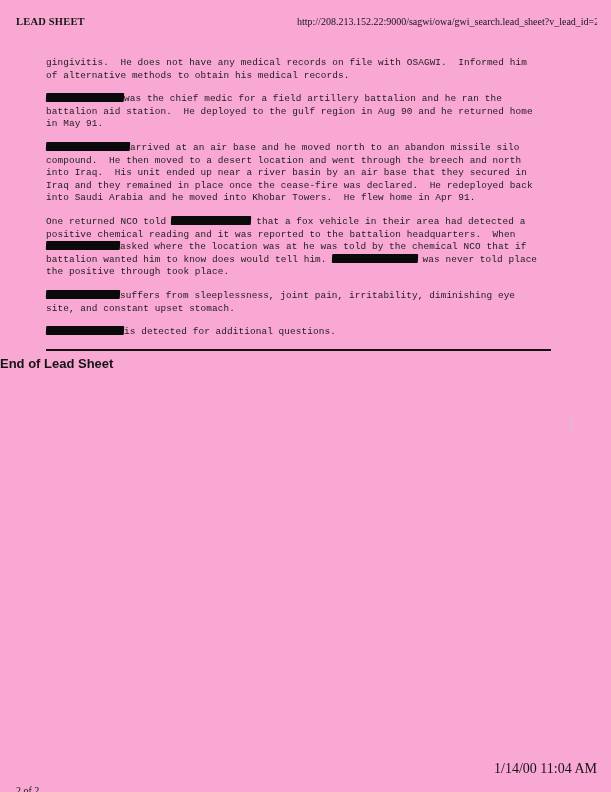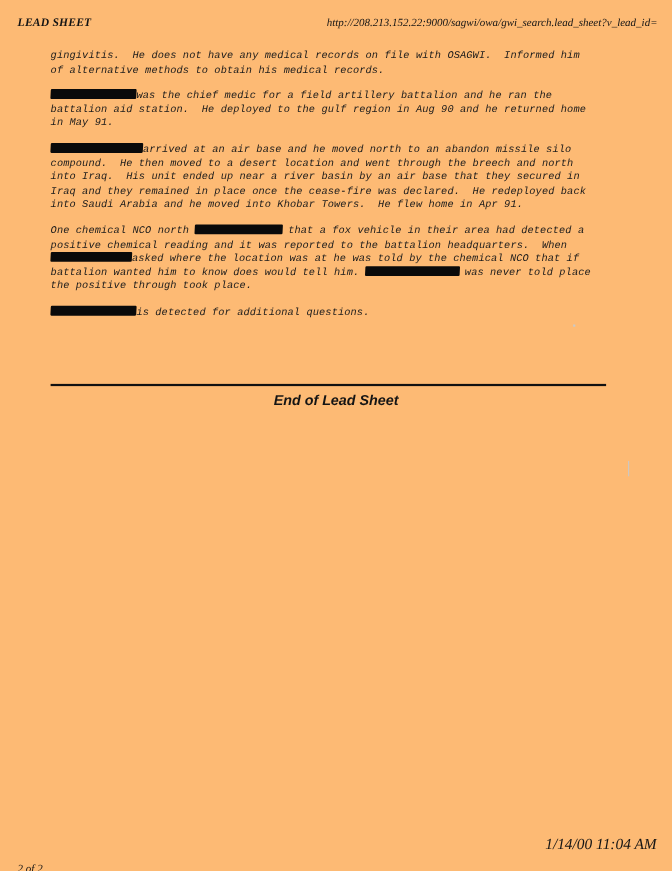--- a/index.html
+++ b/index.html
@@ -11,22 +11,21 @@
     width: 611px;
     height: 792px;
     position: relative;
     font-family: "Liberation Serif", serif;
     color: #1a1a1a;
     overflow: hidden;
   }
   .page {
     position: absolute;
     inset: 0;
-    background: #fdba74;
-    font-style: italic;
+    background: #f9a8d4;
   }
 
   
   .header {
     position: absolute;
     top: 16px;
     left: 16px;
     right: 14px;
     height: 16px;
   }
@@ -48,21 +47,21 @@
     font-size: 10px;
     color: #141414;
     white-space: nowrap;
     overflow: hidden;
     max-width: 300px;
   }
 
   
   .doc-body {
     position: absolute;
-    top: 45px;
+    top: 57px;
     left: 46px;
     width: 505px;
   }
   .para {
     position: relative;
     font-family: "Liberation Mono", monospace;
     font-size: 9.4px;
     line-height: 12.6px;
     letter-spacing: 0.1px;
     color: #1b1b1b;
@@ -88,21 +87,20 @@
     position: absolute;
     left: 46px;
     width: 505px;
     height: 2px;
     background: #111;
   }
   .end-label {
     position: absolute;
     left: 0;
     right: 0;
-    text-align: center;
     font-family: "Liberation Sans", sans-serif;
     font-size: 13px;
     font-weight: bold;
     color: #141414;
   }
 
   
   .footer {
     position: absolute;
     bottom: 17px;
@@ -154,26 +152,28 @@
     <p class="para"><span class="redact skew" style="width:78px;"></span><span>was the chief medic for a field artillery battalion and he ran the
 battalion aid station.  He deployed to the gulf region in Aug 90 and he returned home
 in May 91.</span></p>
 
     <p class="para"><span class="redact skew" style="width:84px;"></span><span>arrived at an air base and he moved north to an abandon missile silo
 compound.  He then moved to a desert location and went through the breech and north
 into Iraq.  His unit ended up near a river basin by an air base that they secured in
 Iraq and they remained in place once the cease-fire was declared.  He redeployed back
 into Saudi Arabia and he moved into Khobar Towers.  He flew home in Apr 91.</span></p>
 
-    <p class="para"><span>One chemical NCO north</span><span class="redact skew" style="width:80px;margin:0 5px;"></span><span>that a fox vehicle in their area had detected a</span>
+    <p class="para"><span>One returned NCO told</span><span class="redact skew" style="width:80px;margin:0 5px;"></span><span>that a fox vehicle in their area had detected a</span>
 <span>positive chemical reading and it was reported to the battalion headquarters.  When</span>
 <span class="redact skew" style="width:74px;"></span><span>asked where the location was at he was told by the chemical NCO that if</span>
 <span>battalion wanted him to know does would tell him.</span><span class="redact skew" style="width:86px;margin:0 5px;"></span><span>was never told place</span>
 <span>the positive through took place.</span></p>
 
+    <p class="para"><span class="redact skew" style="width:74px;"></span><span>suffers from sleeplessness, joint pain, irritability, diminishing eye
+site, and constant upset stomach.</span></p>
 
     <p class="para"><span class="redact skew" style="width:78px;"></span><span>is detected for additional questions.</span></p>
 
   </div>
 
   <div class="rule" style="top:349px;"></div>
   <div class="end-label" style="top:356px;">End of Lead Sheet</div>
 
   <div class="speck" style="left:521px; top:295px;"></div>
   <div class="speck" style="left:571px; top:419px; height:14px; width:1px;"></div>

